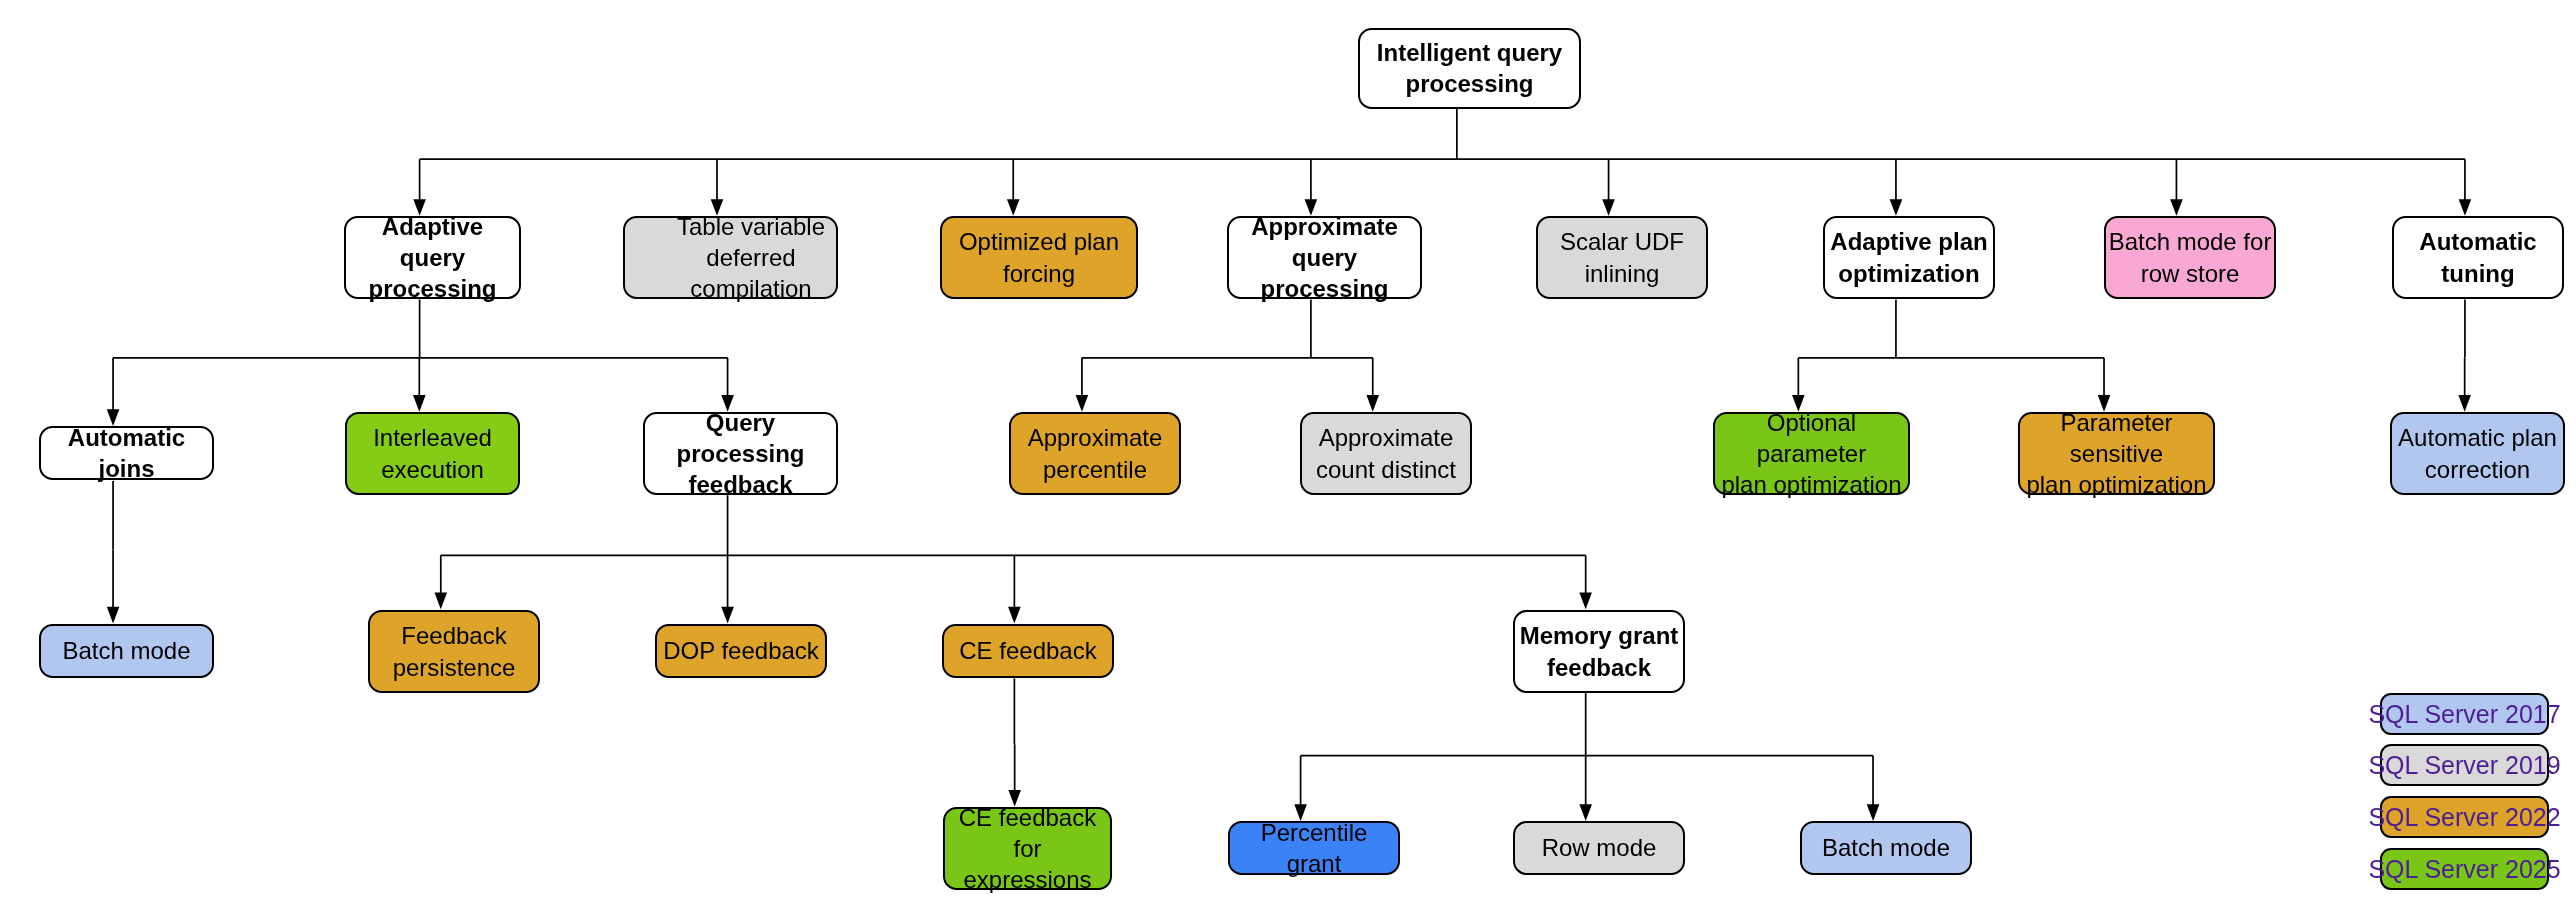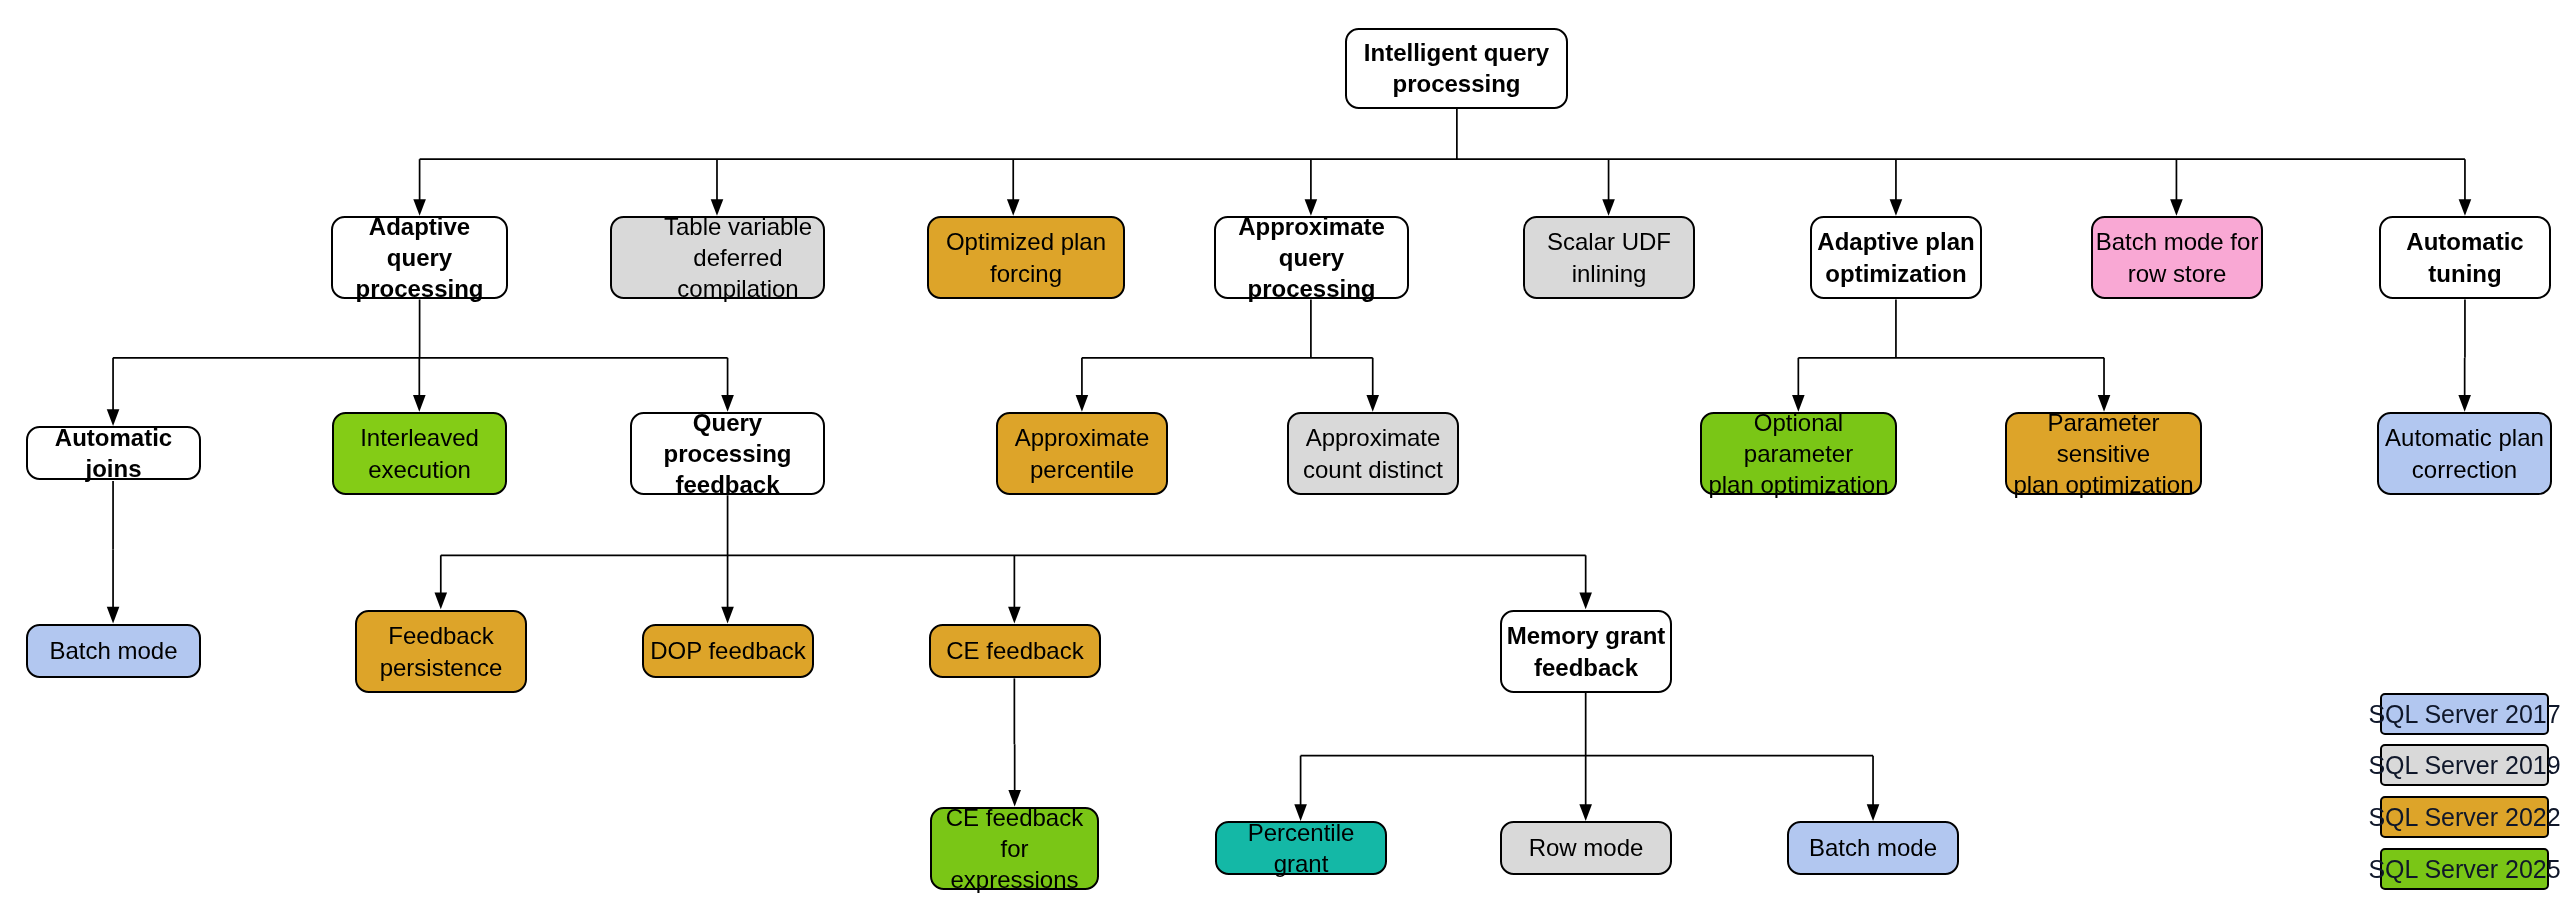--- a/index.html
+++ b/index.html
@@ -19,33 +19,34 @@
     align-items: center;
     justify-content: center;
     text-align: center;
     white-space: pre-line;
     border: 2px solid #000000;
     border-radius: 13.7px;
     font-size: 24px;
     line-height: 1.3;
     color: #000000;
     font-weight: 400;
+    margin-left: 13px;
   }
   .node.bold { font-weight: 700; }
   .legend-item {
     position: absolute;
     box-sizing: border-box;
     display: flex;
     align-items: center;
     justify-content: center;
     text-align: center;
     border: 2px solid #000000;
-    border-radius: 5px;
+    border-radius: 11px;
     font-size: 25px;
-    color: #0f172a;
+    color: #4c1d95;
     font-weight: 400;
     white-space: nowrap;
   }
 </style>
 </head>
 <body>
 
 <div class="canvas">
   <svg id="edge-layer" xmlns="http://www.w3.org/2000/svg" width="2576" height="916" viewBox="0 0 4500 1600">
       <line x1="2545" y1="190" x2="2545" y2="278" stroke="#000000" stroke-width="3"></line>
@@ -150,21 +151,21 @@
 correction</div>
       <div class="node" style="left: 26px; top: 624px; width: 175px; height: 54px; background: rgb(178, 199, 240);">Batch mode</div>
       <div class="node" style="left: 355px; top: 610px; width: 172px; height: 83px; background: rgb(221, 164, 41);">Feedback
 persistence</div>
       <div class="node" style="left: 642px; top: 624px; width: 172px; height: 54px; background: rgb(221, 164, 41);">DOP feedback</div>
       <div class="node" style="left: 929px; top: 624px; width: 172px; height: 54px; background: rgb(221, 164, 41);">CE feedback</div>
       <div class="node bold" style="left: 1500px; top: 610px; width: 172px; height: 83px; background: rgb(255, 255, 255);">Memory grant
 feedback</div>
       <div class="node" style="left: 930px; top: 807px; width: 169px; height: 83px; background: rgb(122, 198, 22);">CE feedback for
 expressions</div>
-      <div class="node" style="left: 1215px; top: 821px; width: 172px; height: 54px; background: #14b8a6;">Percentile grant</div>
+      <div class="node" style="left: 1215px; top: 821px; width: 172px; height: 54px; background: #3b82f6;">Percentile grant</div>
       <div class="node" style="left: 1500px; top: 821px; width: 172px; height: 54px; background: rgb(217, 217, 217);">Row mode</div>
       <div class="node" style="left: 1787px; top: 821px; width: 172px; height: 54px; background: rgb(178, 199, 240);">Batch mode</div>
     </div>
   <div id="legend-layer">
       <div class="legend-item" style="left: 2380px; top: 693px; width: 169px; height: 42px; background: rgb(178, 199, 240);">SQL Server 2017</div>
       <div class="legend-item" style="left: 2380px; top: 744px; width: 169px; height: 42px; background: rgb(217, 217, 217);">SQL Server 2019</div>
       <div class="legend-item" style="left: 2380px; top: 796px; width: 169px; height: 42px; background: rgb(221, 164, 41);">SQL Server 2022</div>
       <div class="legend-item" style="left: 2380px; top: 848px; width: 169px; height: 42px; background: rgb(122, 198, 22);">SQL Server 2025</div>
     </div>
 </div>

